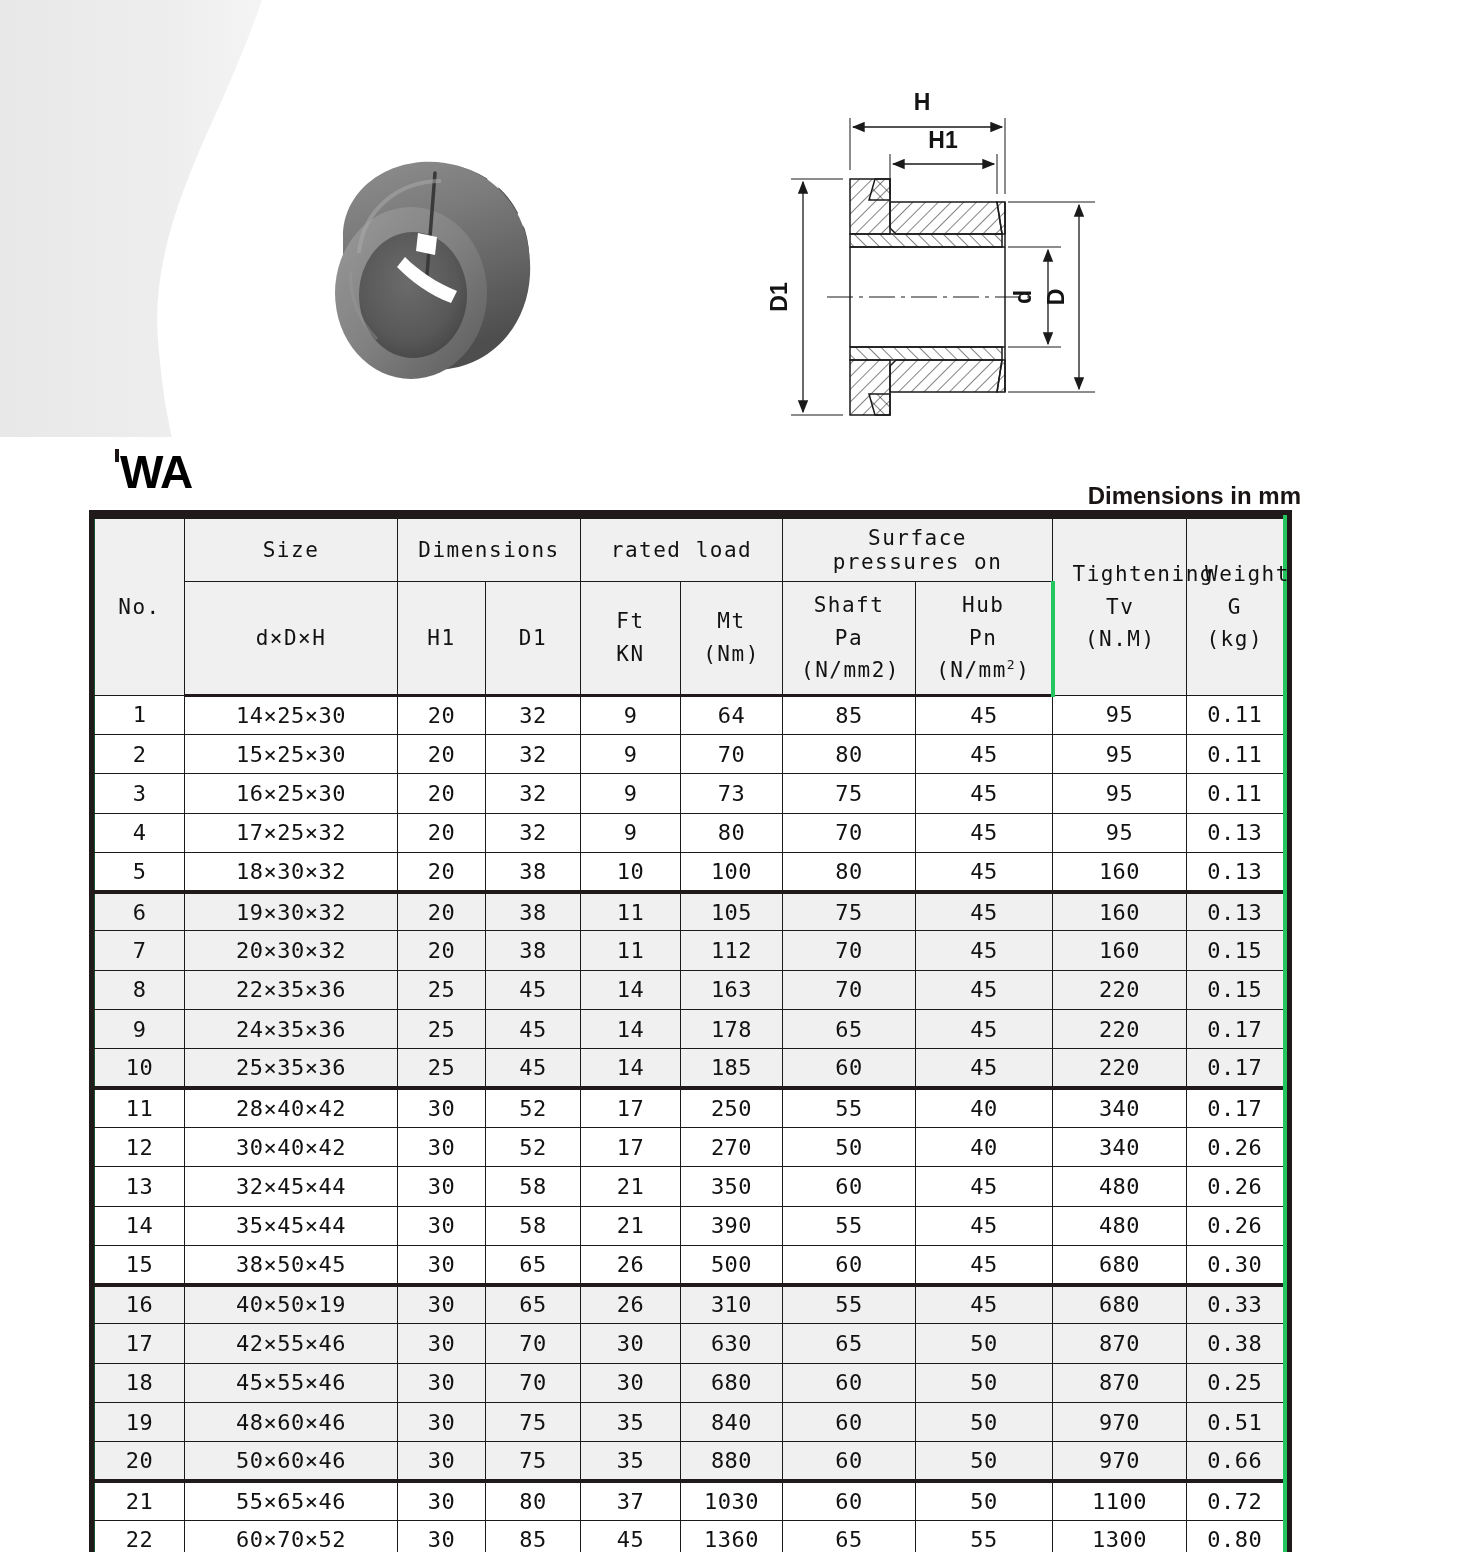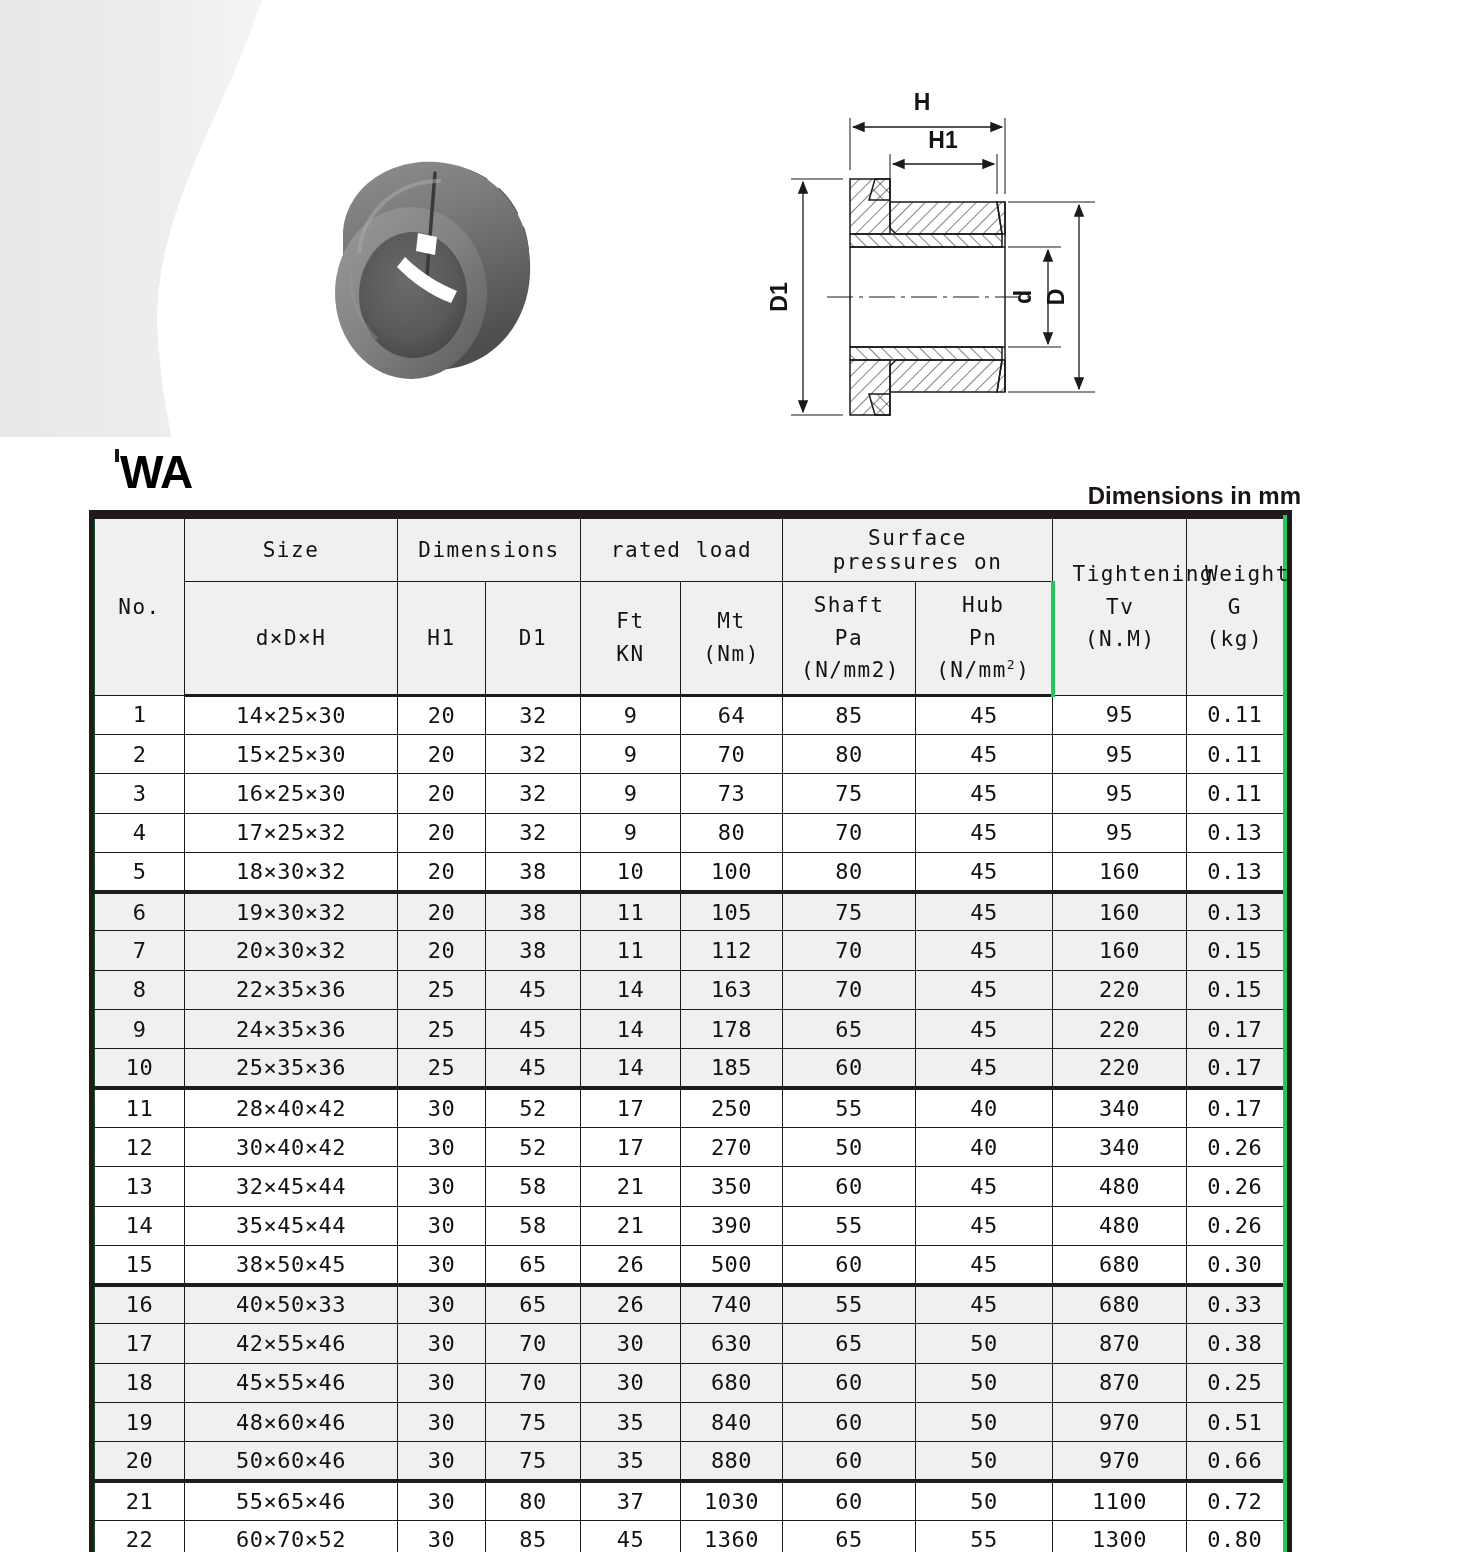--- a/index.html
+++ b/index.html
@@ -517,25 +517,25 @@
           <td>65</td>
           <td>26</td>
           <td>500</td>
           <td>60</td>
           <td>45</td>
           <td>680</td>
           <td>0.30</td>
         </tr>
         <tr class="shade block-top">
           <td>16</td>
-          <td>40×50×33</td>
+          <td>40×50×19</td>
           <td>30</td>
           <td>65</td>
           <td>26</td>
-          <td>740</td>
+          <td>310</td>
           <td>55</td>
           <td>45</td>
           <td>680</td>
           <td>0.33</td>
         </tr>
         <tr class="shade">
           <td>17</td>
           <td>42×55×46</td>
           <td>30</td>
           <td>70</td>

